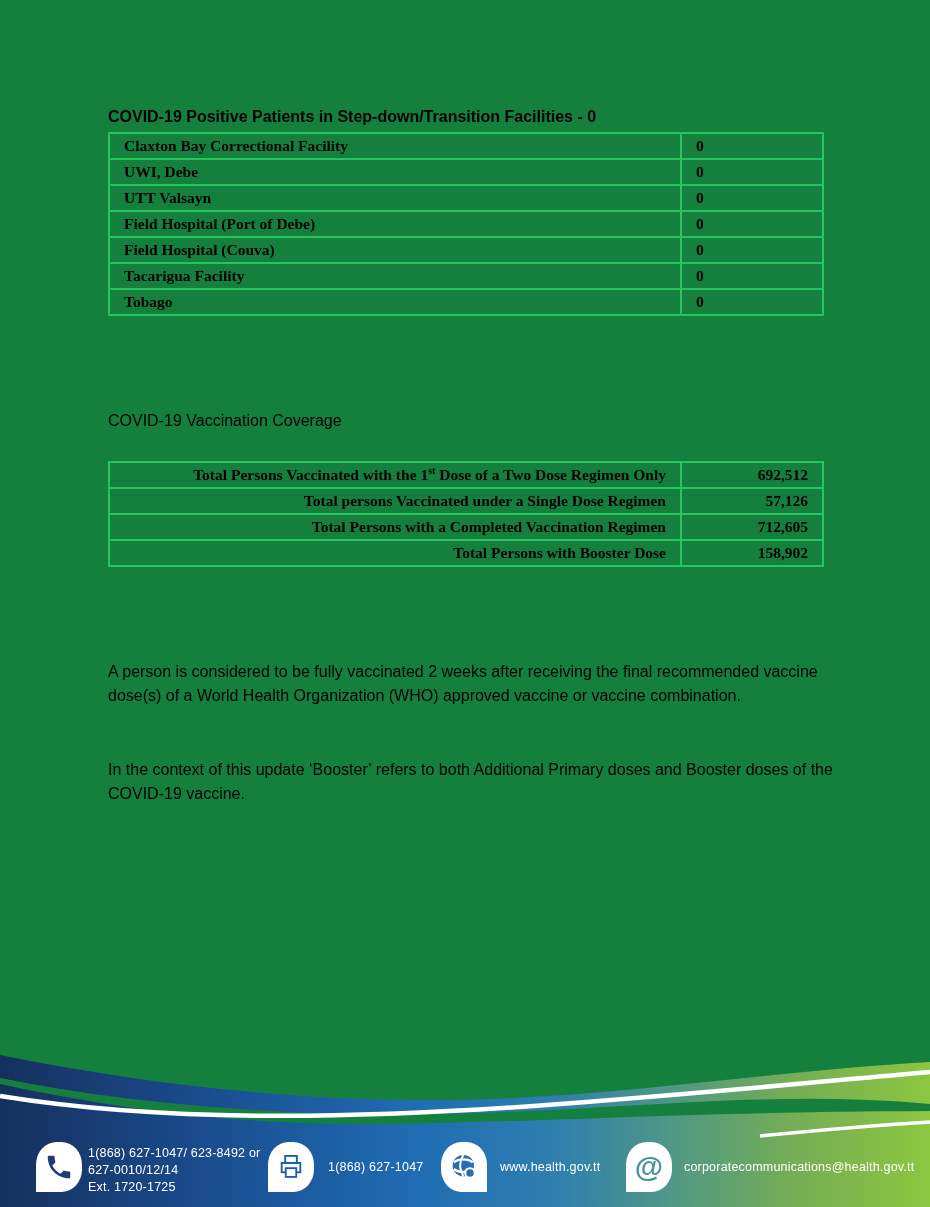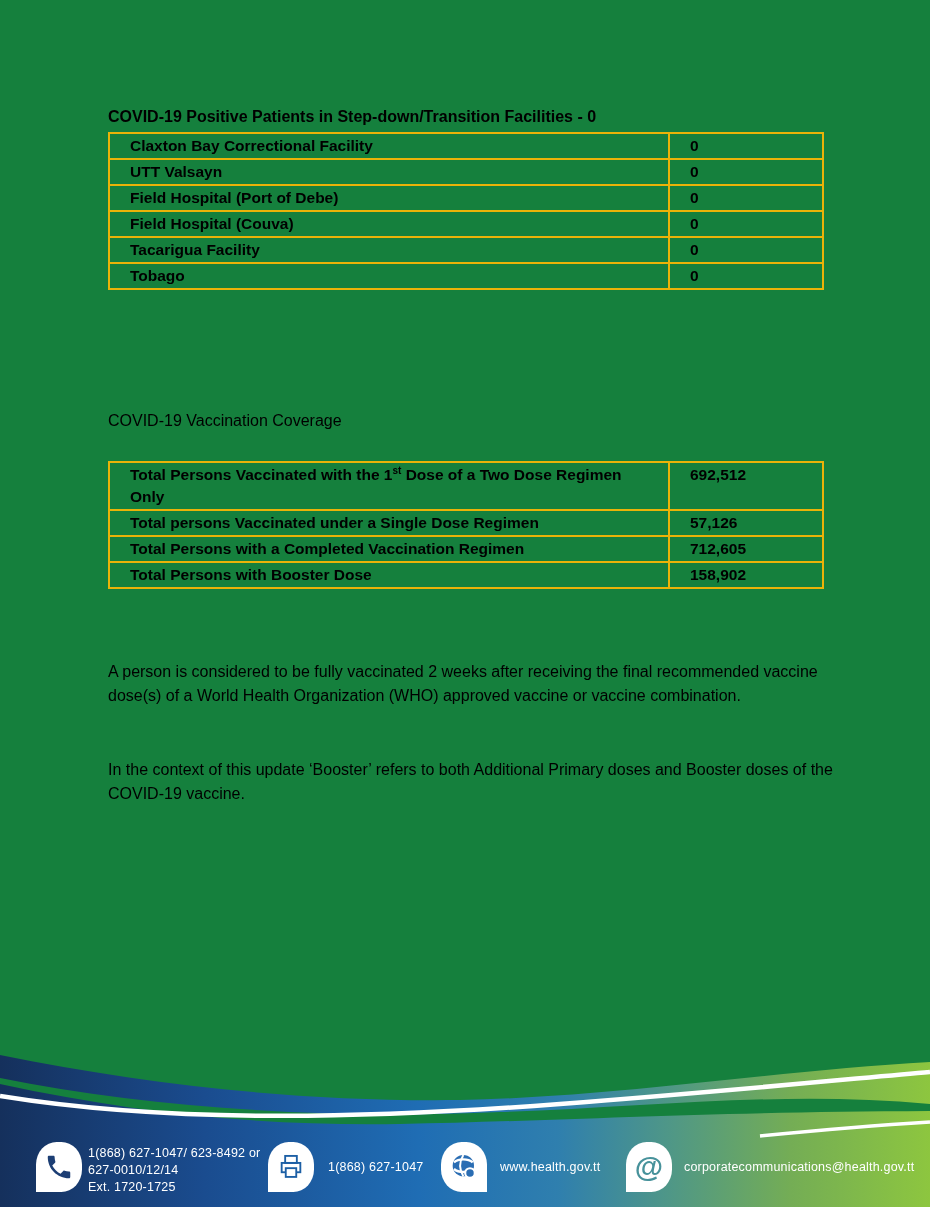--- a/index.html
+++ b/index.html
@@ -15,28 +15,28 @@
   .nb-line   { left:108px; top:336px; width:760px; font-size:16px; }
   .nb-line .nb-dash { font-weight:bold; }
   .section-heading { left:108px; top:412px; width:500px; font-size:16px; }
   .para { left:108px; width:752px; font-size:16px; line-height:24px; }
   .para1 { top:660px; }
   .para2 { top:758px; }
 
   
   table.doc { border-collapse:collapse; table-layout:fixed; width:716px; }
   table.doc td {
-    border:2px solid #eab308; font-weight:bold; font-size:15.5px;
-    line-height:22px; padding:1px 20px; vertical-align:top; overflow:hidden;
+    border:2px solid #22c55e; font-weight:bold; font-size:15.5px;
+    line-height:22px; padding:1px 14px; vertical-align:top; overflow:hidden;font-family:Liberation Serif, serif;
   }
   table.doc td.val { width:112px; }
   .t1 { left:108px; top:132px; }
   .t1 td { height:20px; }
   .t2 { left:108px; top:461px; }
-  .t2 td { min-height:20px; }
+  .t2 td { min-height:20px;text-align:right; }
   sup { font-size:10px; line-height:0; }
 
   
   .footer-wave { left:0; top:1040px; width:930px; height:167px; }
   .bubble {
     position:absolute; width:46px; height:50px; background:#fff;
     border-radius:45% 45% 45% 0; display:flex; align-items:center; justify-content:center;
   }
   .bubble.tail-br { border-radius:45% 45% 0 45%; }
   .footer-text {
@@ -49,20 +49,24 @@
 <body>
 
 <div class="page">
 
   <div class="abs doc-title">COVID-19 Positive Patients in Step-down/Transition Facilities - 0</div>
 
   <table class="abs doc t1">
     <tbody>
         <tr>
       <td>Claxton Bay Correctional Facility</td>
+      <td class="val">0</td>
+    </tr>
+    <tr>
+      <td>UWI, Debe</td>
       <td class="val">0</td>
     </tr>
     <tr>
       <td>UTT Valsayn</td>
       <td class="val">0</td>
     </tr>
     <tr>
       <td>Field Hospital (Port of Debe)</td>
       <td class="val">0</td>
     </tr>

